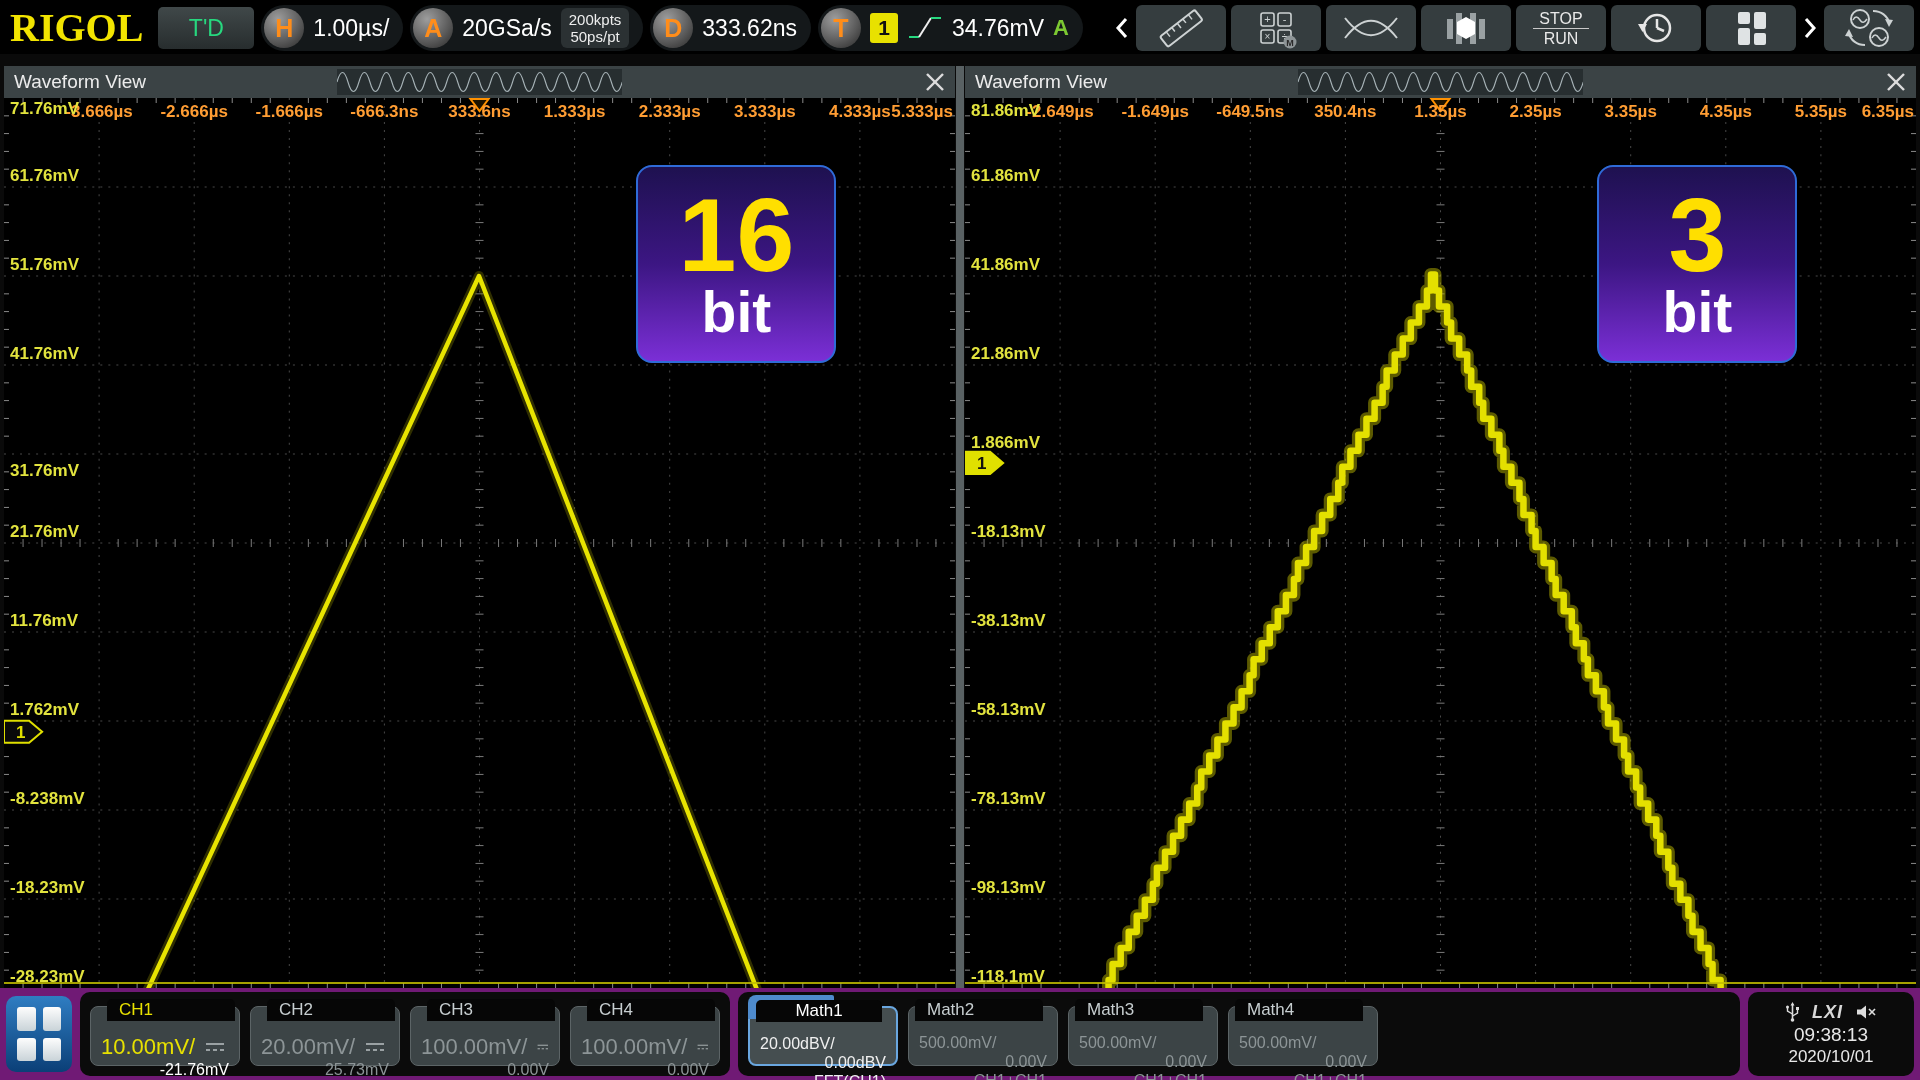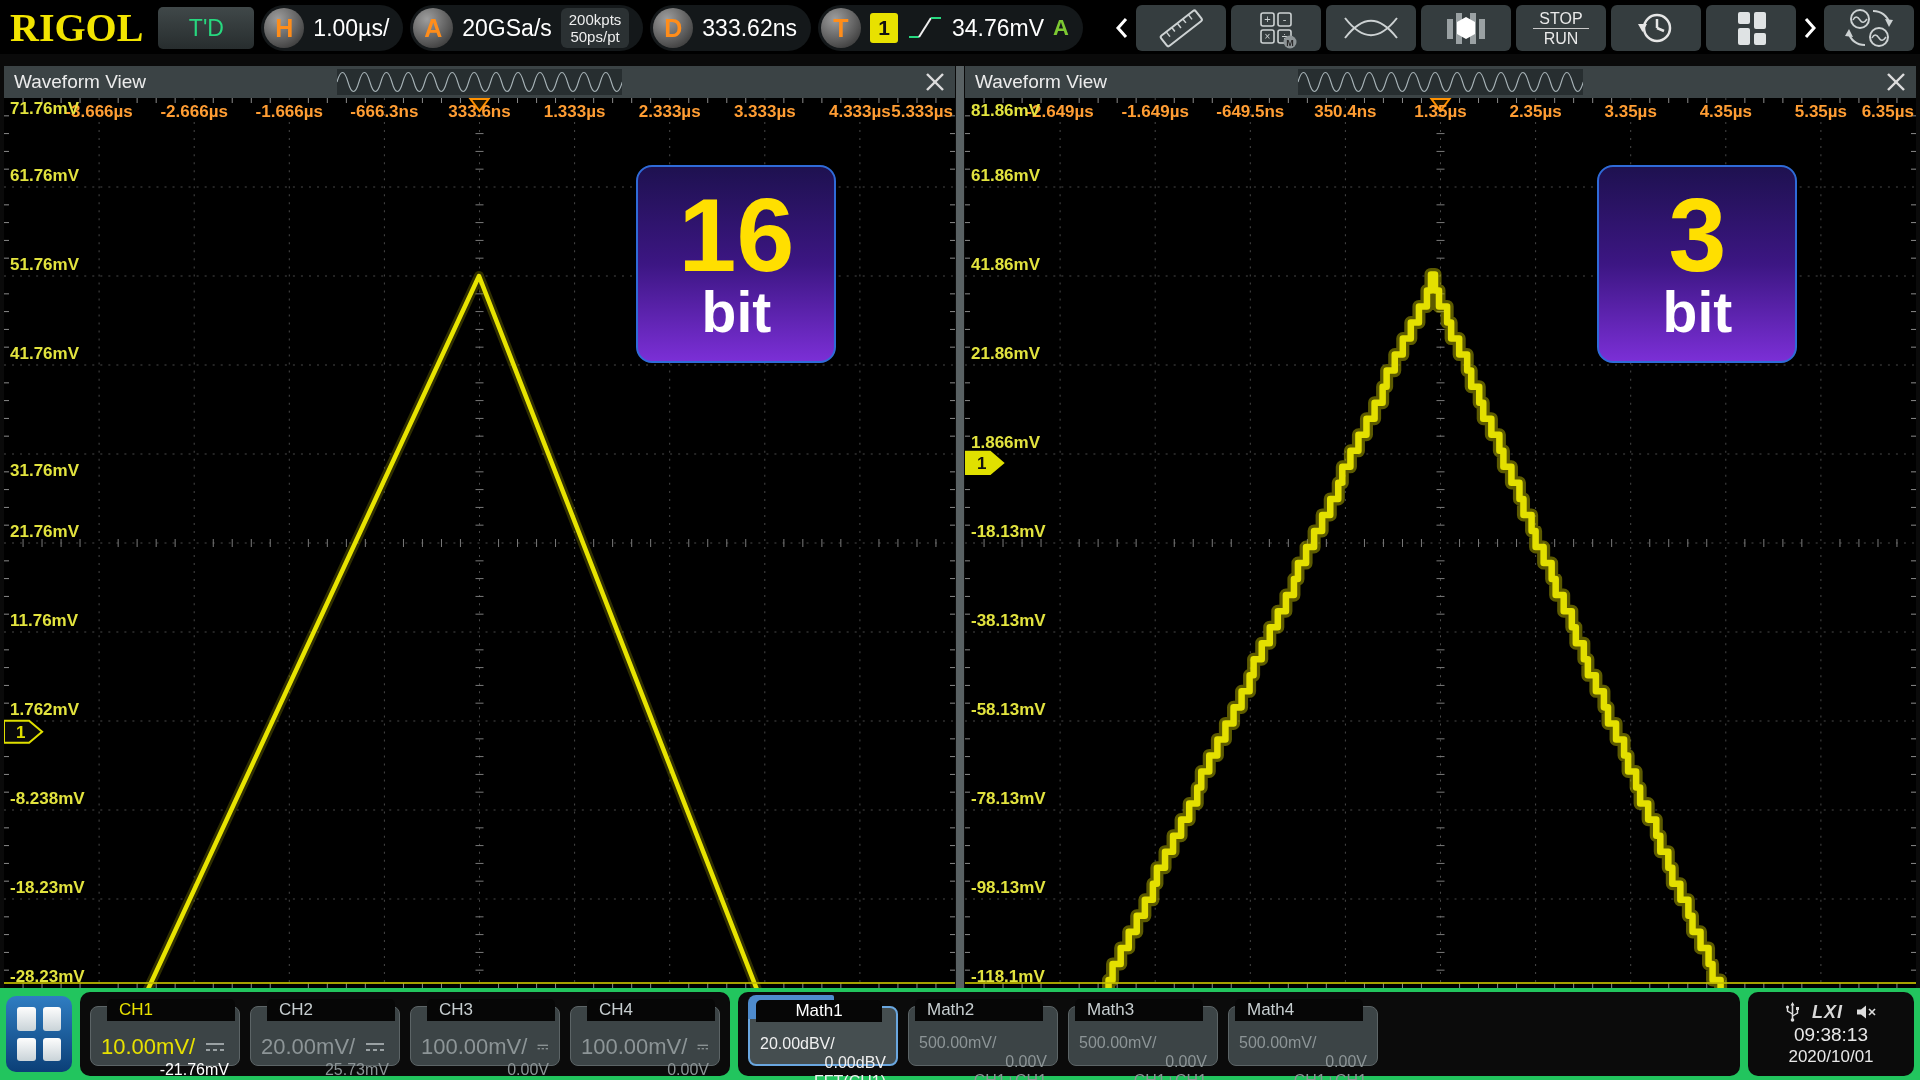--- a/index.html
+++ b/index.html
@@ -43,21 +43,21 @@
     transform:translateX(-50%);white-space:nowrap;z-index:3;}
   .xlab.last{transform:none;}
   .ylab{position:absolute;left:6px;color:#e2e33e;font-size:17px;font-weight:bold;white-space:nowrap;z-index:3;}
   .badge{position:absolute;left:66.5%;top:7.5%;width:200px;height:198px;border-radius:16px;
     background:linear-gradient(180deg,#1e1150 0%,#3c1683 50%,#7b2fd6 100%);
     border:2px solid #2f6bd8;box-sizing:border-box;display:flex;flex-direction:column;
     align-items:center;justify-content:center;z-index:4;}
   .badge .num{color:#ffdf00;font-size:104px;font-weight:bold;line-height:0.92;margin-top:2px;}
   .badge .unit{color:#fff;font-size:57px;font-weight:bold;line-height:1.0;}
   
-  .bottombar{position:absolute;left:0;bottom:0;width:1920px;height:92px;background:#22c55e;
+  .bottombar{position:absolute;left:0;bottom:0;width:1920px;height:92px;background:#701a75;
     display:flex;align-items:center;gap:8px;padding:0 6px;box-sizing:border-box;}
   .menu-btn{width:66px;height:76px;border-radius:10px;flex:none;
     background:linear-gradient(#2f7dc2,#0b3f77);display:grid;grid-template-columns:1fr 1fr;
     gap:7px;padding:11px;box-sizing:border-box;}
   .menu-btn span{background:linear-gradient(#fdfdfd,#c9d3d8);border-radius:3px;}
   .grp{height:84px;background:#0b0b0b;border-radius:10px;display:flex;gap:10px;
     padding:14px 10px 0 10px;box-sizing:border-box;align-items:flex-start;}
   .grp.maths{flex:1;}
   .card{width:150px;height:60px;background:#3c4446;border:1px solid #5c6466;border-radius:8px;
     position:relative;padding:5px 10px 0;box-sizing:border-box;flex:none;}

